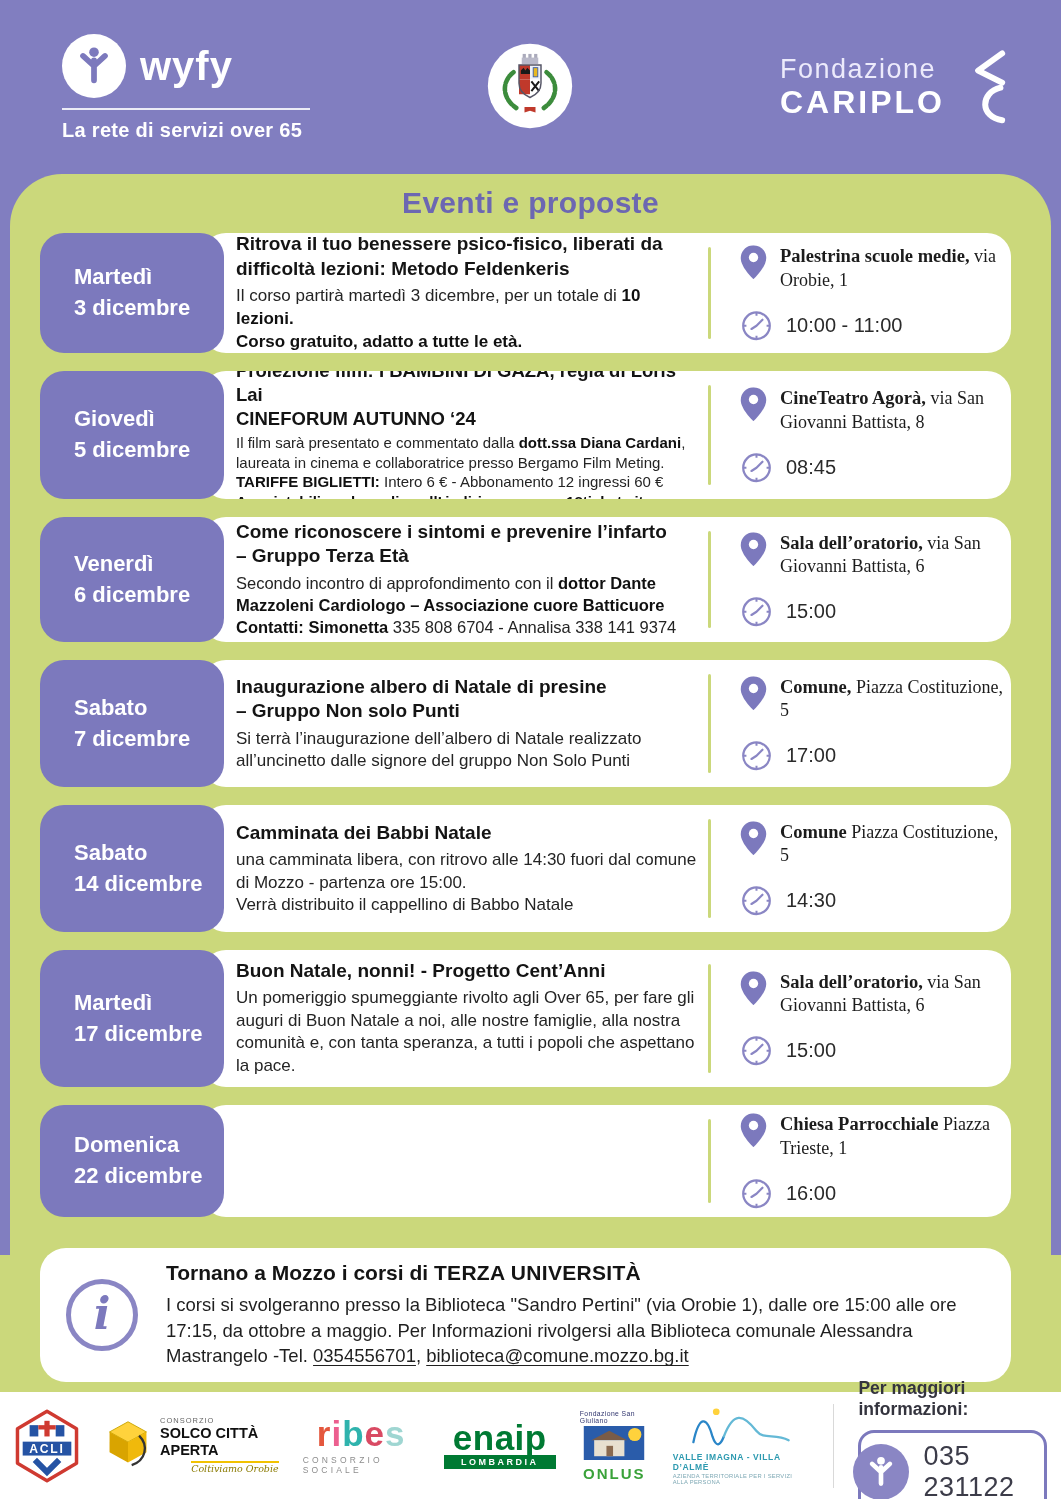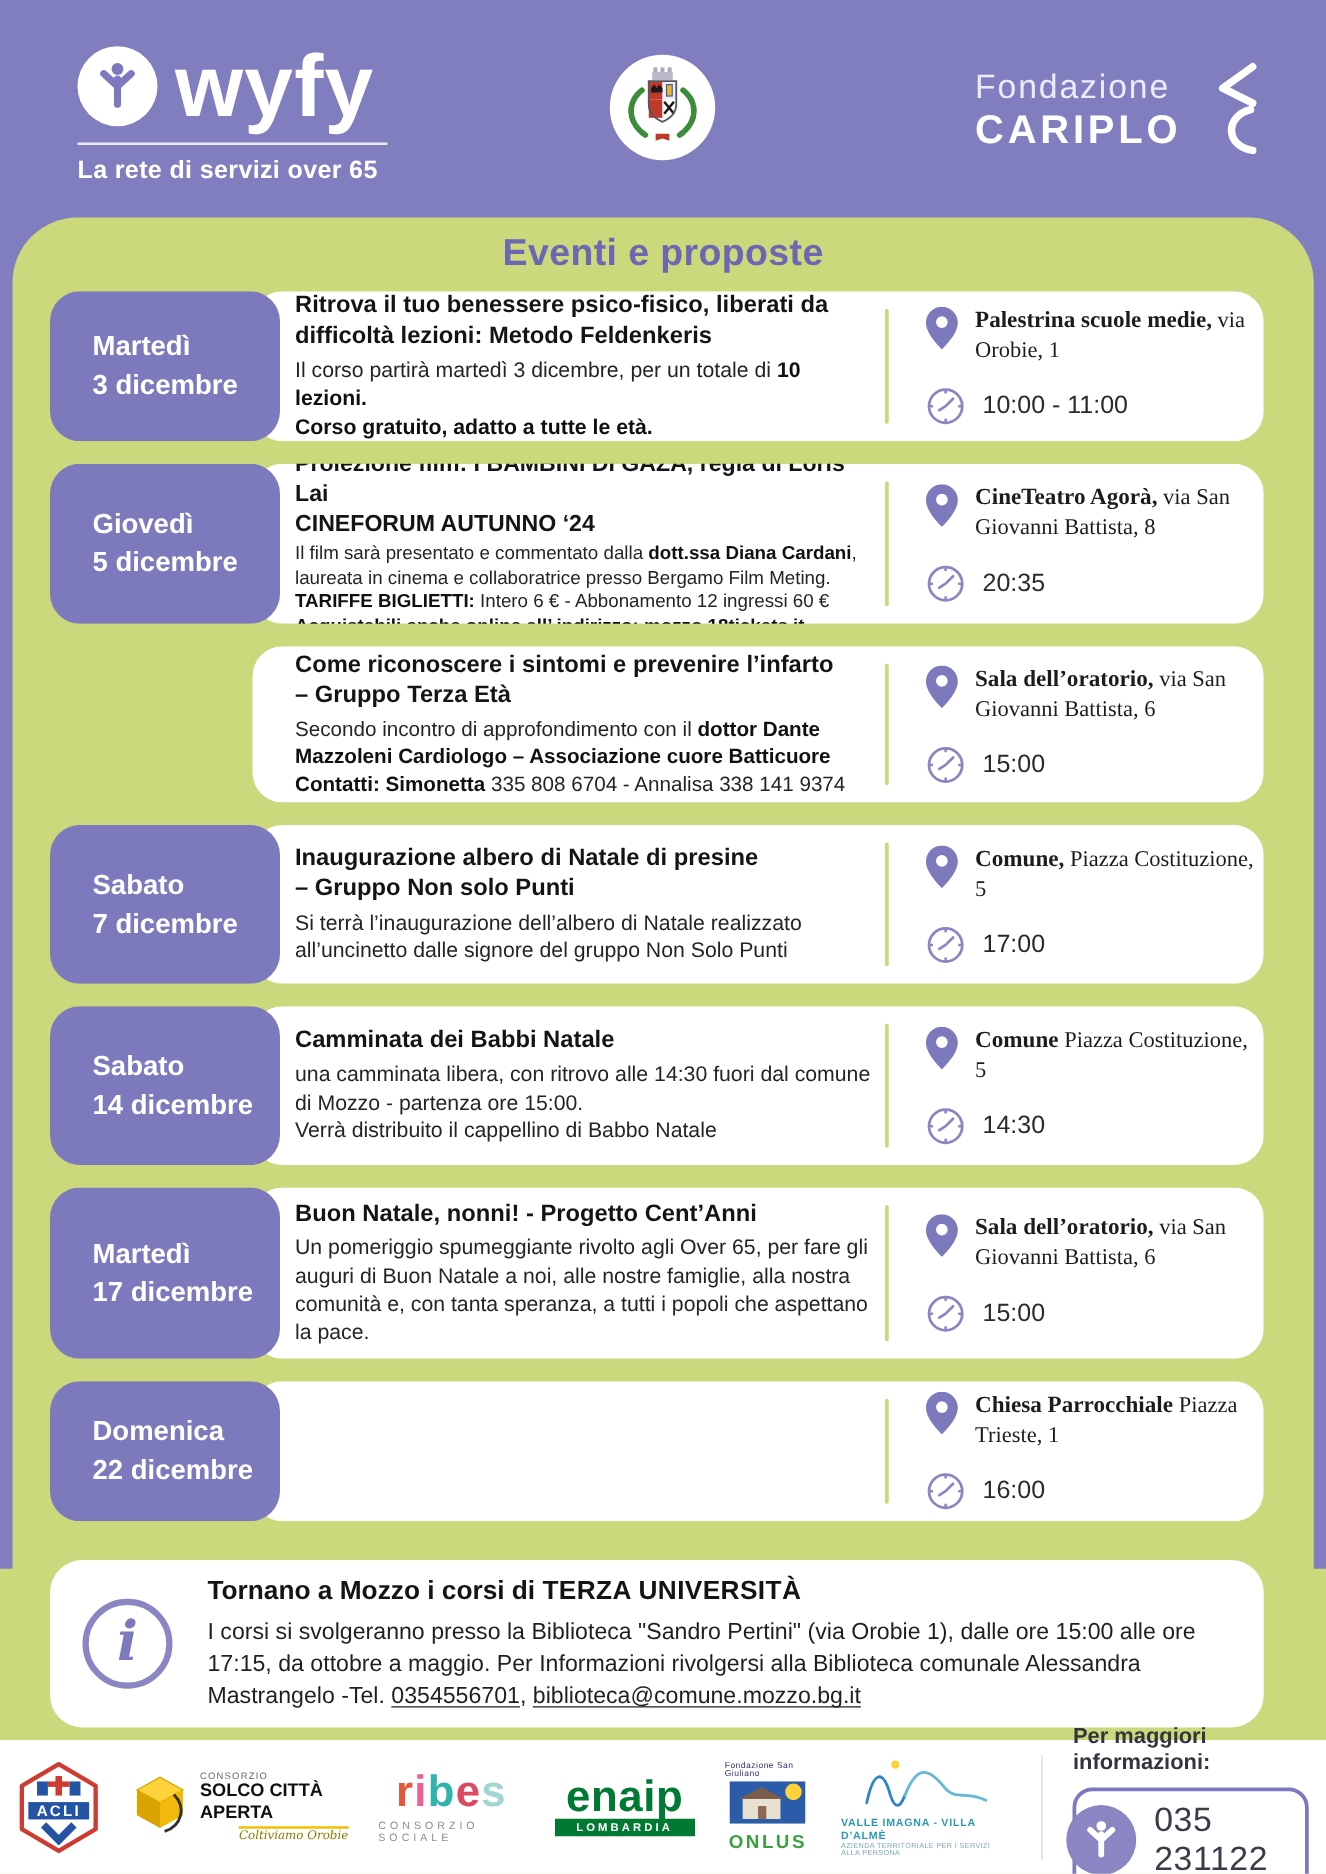--- a/index.html
+++ b/index.html
@@ -10,21 +10,21 @@
   }
   .purple-bg{position:absolute;top:0;left:0;width:100%;height:1280px;background:#817ec0;}
   .green-low{position:absolute;top:1255px;left:0;width:100%;height:137px;background:#cbd87b;}
   .green-panel{position:absolute;top:174px;left:10px;right:10px;height:1218px;background:#cbd87b;border-radius:52px 52px 0 0;}
 
   
   .header{position:absolute;top:0;left:0;right:0;height:174px;}
   .brand-block{position:absolute;left:62px;top:34px;color:#fff;}
   .brand-row{display:flex;align-items:center;gap:14px;}
   .brand-circle{width:64px;height:64px;border-radius:50%;background:#fff;display:flex;align-items:center;justify-content:center;}
-  .brand-word{font-size:70px;font-weight:700;letter-spacing:1px;line-height:1;}
+  .brand-word{font-size:40px;font-weight:700;letter-spacing:1px;line-height:1;}
   .brand-rule{width:248px;height:2px;background:rgba(255,255,255,.85);margin-top:10px;}
   .brand-tagline{margin-top:9px;font-size:20px;font-weight:700;letter-spacing:.3px;}
   .crest-wrap{position:absolute;left:486px;top:42px;width:88px;height:88px;}
   .cariplo{position:absolute;right:52px;top:48px;display:flex;align-items:center;gap:16px;color:#fff;}
   .cariplo-text{text-align:left;}
   .cariplo-l1{font-size:27px;font-weight:300;letter-spacing:1.5px;color:#eceafb;line-height:1.1;}
   .cariplo-l2{font-size:32px;font-weight:700;letter-spacing:3px;line-height:1.15;}
 
   
   .page-title{position:absolute;top:186px;left:0;right:0;text-align:center;
@@ -216,27 +216,29 @@
         <div class="loc-text"><b>CineTeatro Agorà,</b> <span>via San Giovanni Battista, 8</span></div>
       </div>
       <div class="meta-row time">
         <span class="clock">
           <svg width="33" height="33" viewBox="0 0 36 36">
             <circle cx="18" cy="18" r="14.5" stroke="#8a86c4" stroke-width="2.4" fill="none"></circle>
             <path d="M18 3.5v3.5 M18 29v3.5 M3.5 18h3.5 M29 18h3.5" stroke="#8a86c4" stroke-width="2.2"></path>
             <path d="M18 18 L24.5 11.5 M18 18 L12.5 21.5" stroke="#8a86c4" stroke-width="2.4" stroke-linecap="round"></path>
           </svg>
         </span>
-        <span class="time-text">20:35</span>
-      </div>
-    </div>
-  </div>
-
-  <div class="event-row">
-    <div class="event-card"></div>
+        <span class="time-text">08:45</span>
+      </div>
+    </div>
+  </div>
+
+  <div class="event-row">
+    <div class="event-card"></div>
+    <div class="event-label"><span>Venerdì
+6 dicembre</span></div>
     <div class="event-body">
       <div class="event-title">Come riconoscere i sintomi e prevenire l’infarto
 – Gruppo Terza Età</div>
       <div class="event-desc"><span>Secondo incontro di approfondimento con il </span><b>dottor Dante Mazzoleni Cardiologo – Associazione cuore Batticuore
 Contatti: Simonetta </b><span>335 808 6704 - Annalisa 338 141 9374</span></div>
     </div>
     <div class="event-divider"></div>
     <div class="event-meta">
       <div class="meta-row">
         <span class="pin">

